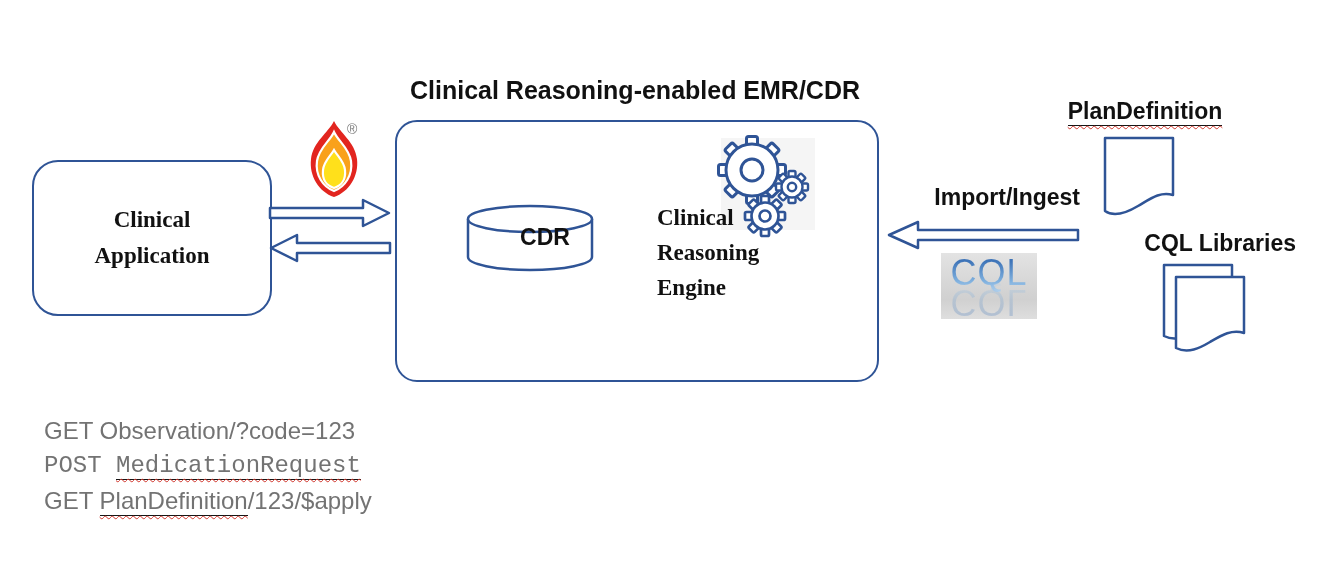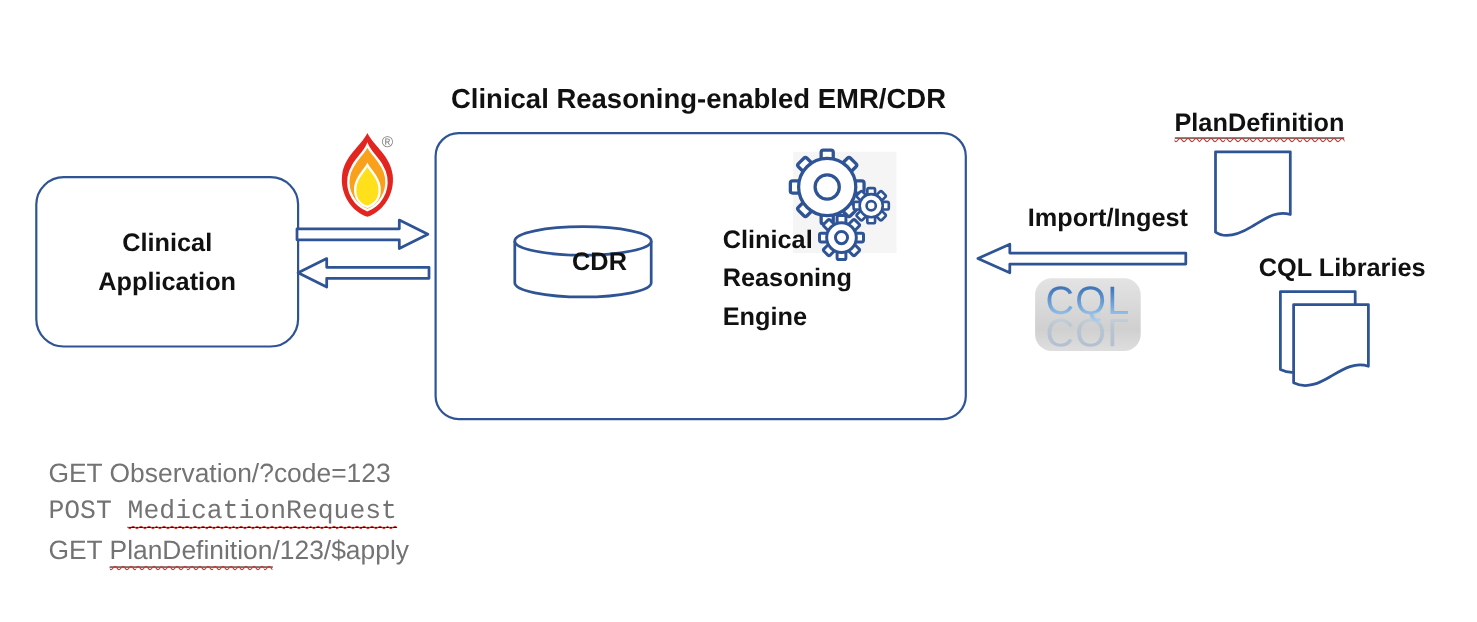--- a/index.html
+++ b/index.html
@@ -1,21 +1,21 @@
 <!DOCTYPE html>
 <html><head>
 <meta charset="utf-8">
 <style>
   html,body { margin:0; padding:0; background:#fff; }
   #canvas {
     position:relative; width:1339px; height:565px; background:#ffffff;
     font-family:"Liberation Sans", sans-serif; color:#111; overflow:hidden;
   }
   .abs { position:absolute; }
-  .preline { white-space:pre-line; }
+  .preline { white-space:pre-line;font-family:Liberation Serif, serif; }
 
   .node-box {
     border:2.5px solid #2F5496; border-radius:26px; background:#fff;
     display:flex; align-items:center; justify-content:center;
   }
   #clinical-app-box { left:32px; top:160px; width:236px; height:152px; }
   #clinical-app-box .label { font-size:23px; font-weight:bold; line-height:36px; text-align:center; }
 
   #emr-box { left:395px; top:120px; width:480px; height:258px;
     border:2px solid #2F5496; border-radius:22px; background:#fff; }
@@ -27,21 +27,21 @@
 
   #gears-bg { left:721px; top:138px; width:94px; height:92px; background:#f5f5f5; }
 
   #registered-mark { left:347px; top:121px; font-size:14px; color:#7a7a7a; }
 
   #import-label { left:886px; top:184px; width:194px; font-size:23px; font-weight:bold; text-align:right; }
 
   #cql-logo { left:941px; top:253px; width:96px; height:66px;
     background:linear-gradient(180deg,#e3e3e3,#d0d0d0 70%,#dedede);
     display:flex; flex-direction:column; align-items:center; justify-content:flex-start;
-    overflow:hidden;border-radius:15px; }
+    overflow:hidden; }
   .cql-text {
     font-size:36px; line-height:40px; font-weight:400; letter-spacing:1px;
     background:linear-gradient(180deg,#3e74b8 20%,#7fb0de 70%,#b7d4ee);
     -webkit-background-clip:text; background-clip:text; color:transparent;
   }
   .cql-reflect { transform:scaleY(-1); opacity:0.25; margin-top:-11px; }
 
   #plandef-label { left:1050px; top:98px; width:190px; font-size:23px; font-weight:bold; text-align:center; }
   #cql-lib-label { left:1126px; top:230px; width:170px; font-size:23px; font-weight:bold; text-align:right; }
 

